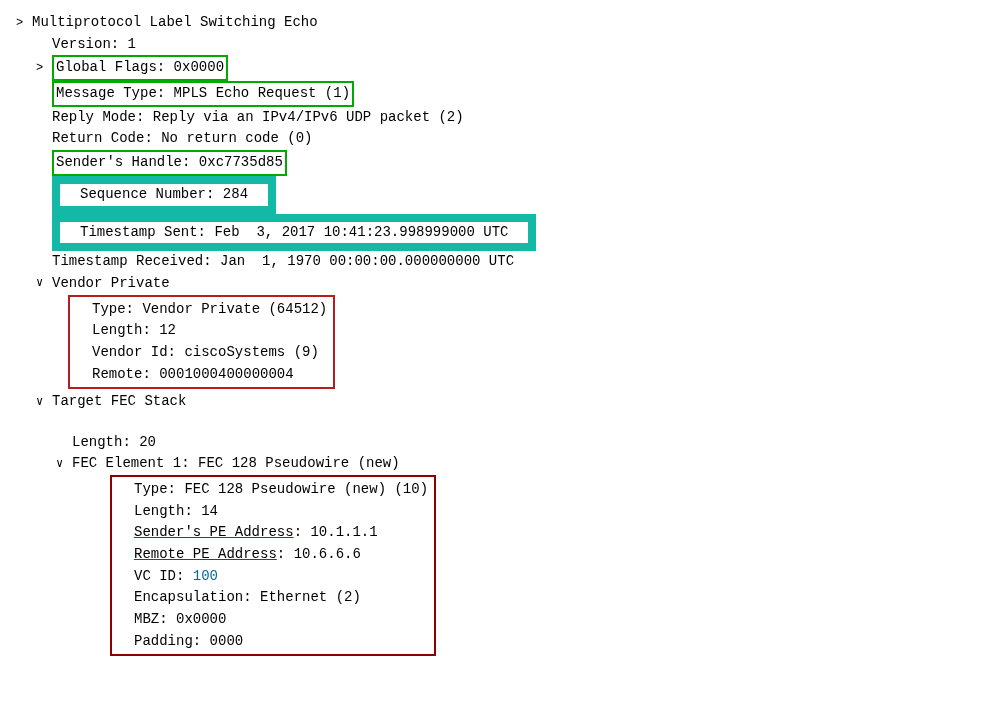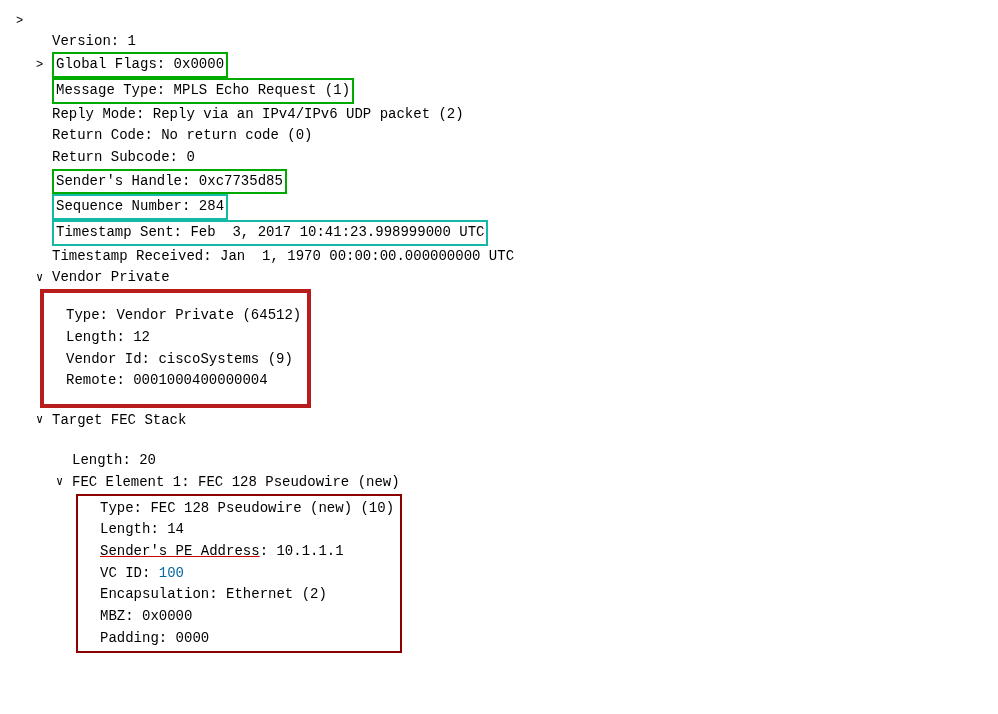--- a/index.html
+++ b/index.html
@@ -47,32 +47,33 @@
     
     .text-red {
       color: #0369a1;
     }
 
     .inline-box-green {
       border: 2px solid #00aa00;
       padding: 0 2px;
     }
     .inline-box-red {
-      border: 2px solid #14b8a6;
-      padding: 0 2px;
+      border: 8px solid #14b8a6;
+      padding: 0 20px;
     }
   </style>
 </head>
 <body>
 
 <div class="tree-container">
 
   
   <div class="tree-line">
     <span class="toggle-arrow">&gt;</span>
+    <span>Multiprotocol Label Switching Echo</span>
   </div>
 
   
   <div class="tree-line indent-1">
     <span class="toggle-arrow">&nbsp;</span>
     <span>Version: 1</span>
   </div>
 
   
   <div class="tree-line indent-1">
@@ -92,24 +93,20 @@
     <span>Reply Mode: Reply via an IPv4/IPv6 UDP packet (2)</span>
   </div>
 
   
   <div class="tree-line indent-1">
     <span class="toggle-arrow">&nbsp;</span>
     <span>Return Code: No return code (0)</span>
   </div>
 
   
-  <div class="tree-line indent-1">
-    <span class="toggle-arrow">&nbsp;</span>
-    <span>Return Subcode: 0</span>
-  </div>
 
   
   <div class="tree-line indent-1">
     <span class="toggle-arrow">&nbsp;</span>
     <span class="inline-box-green">Sender's Handle: 0xc7735d85</span>
   </div>
 
   
   <div class="tree-line indent-1">
     <span class="toggle-arrow">&nbsp;</span>
@@ -128,21 +125,21 @@
     <span>Timestamp Received: Jan&nbsp; 1, 1970 00:00:00.000000000 UTC</span>
   </div>
 
   
   <div class="tree-line indent-1">
     <span class="toggle-arrow">∨</span>
     <span>Vendor Private</span>
   </div>
 
   
-  <div style="margin-left: 24px; border: 4px solid #b91c1c; display: inline-block; padding: 12px 6px; margin-bottom: 2px;">
+  <div style="margin-left: 52px; border: 2px solid #b91c1c; display: inline-block; padding: 2px 6px; margin-bottom: 2px;">
     <div class="tree-line">
       <span class="toggle-arrow">&nbsp;</span>
       <span>Type: Vendor Private (64512)</span>
     </div>
     <div class="tree-line">
       <span class="toggle-arrow">&nbsp;</span>
       <span>Length: 12</span>
     </div>
     <div class="tree-line">
       <span class="toggle-arrow">&nbsp;</span>
@@ -171,35 +168,39 @@
     <span>Length: 20</span>
   </div>
 
   
   <div class="tree-line indent-2">
     <span class="toggle-arrow">∨</span>
     <span>FEC Element 1: FEC 128 Pseudowire (new)</span>
   </div>
 
   
-  <div style="margin-left: 60px; border: 2px solid #8b0000; display: inline-block; padding: 2px 6px; margin-bottom: 4px;">
+  <div style="margin-left: 94px; border: 2px solid #8b0000; display: inline-block; padding: 2px 6px; margin-bottom: 4px;">
     <div class="tree-line">
       <span class="toggle-arrow">&nbsp;</span>
       <span>Type: FEC 128 Pseudowire (new) (10)</span>
     </div>
     <div class="tree-line">
       <span class="toggle-arrow">&nbsp;</span>
       <span>Length: 14</span>
     </div>
     <div class="tree-line">
       <span class="toggle-arrow">&nbsp;</span>
       <span><span class="underline-red">Sender's PE Address</span>:  10.1.1.1</span>
     </div>
     <div class="tree-line">
       <span class="toggle-arrow">&nbsp;</span>
+      <span><span class="underline-red">Remote PE Address</span>:  10.6.6.6</span>
+    </div>
+    <div class="tree-line">
+      <span class="toggle-arrow">&nbsp;</span>
       <span>VC ID: <span class="text-red"> 100</span></span>
     </div>
     <div class="tree-line">
       <span class="toggle-arrow">&nbsp;</span>
       <span>Encapsulation: Ethernet (2)</span>
     </div>
     <div class="tree-line">
       <span class="toggle-arrow">&nbsp;</span>
       <span>MBZ: 0x0000</span>
     </div>

